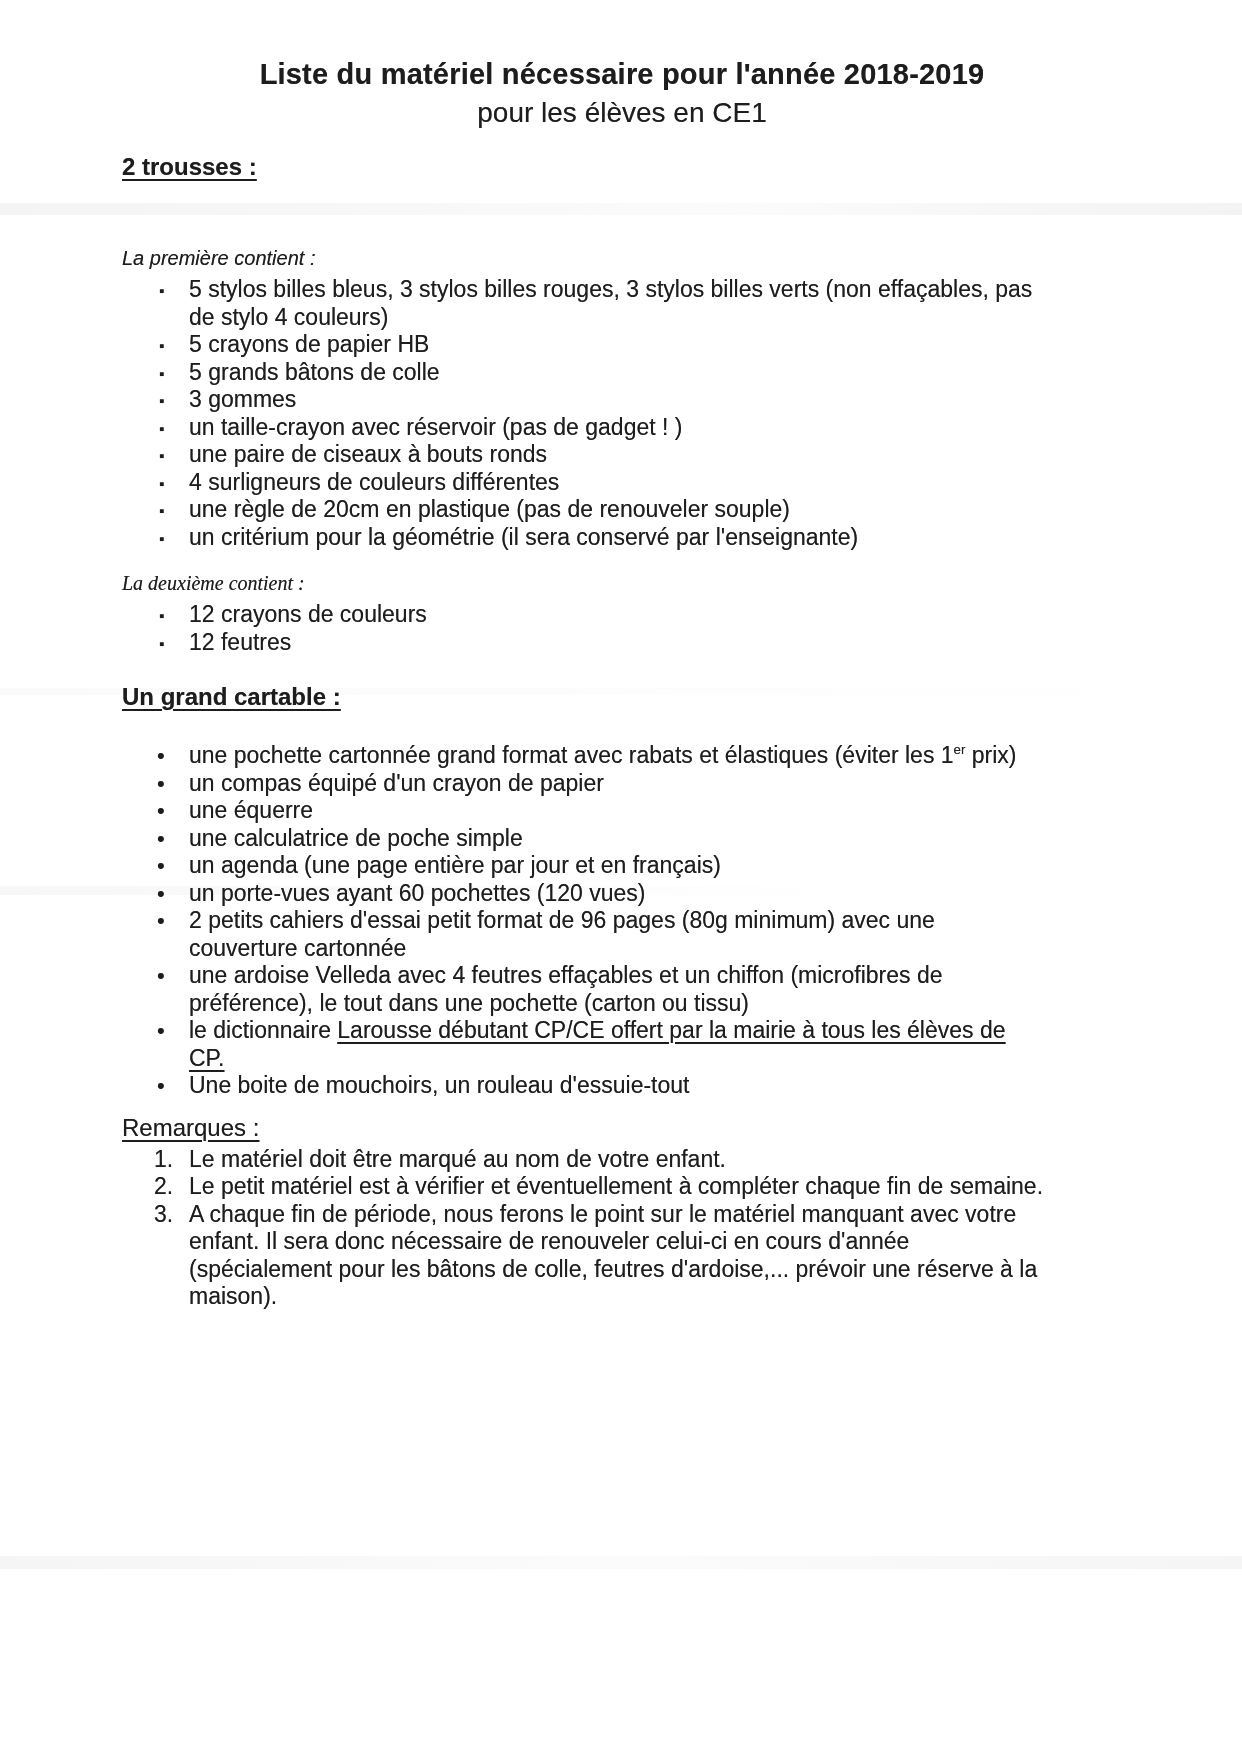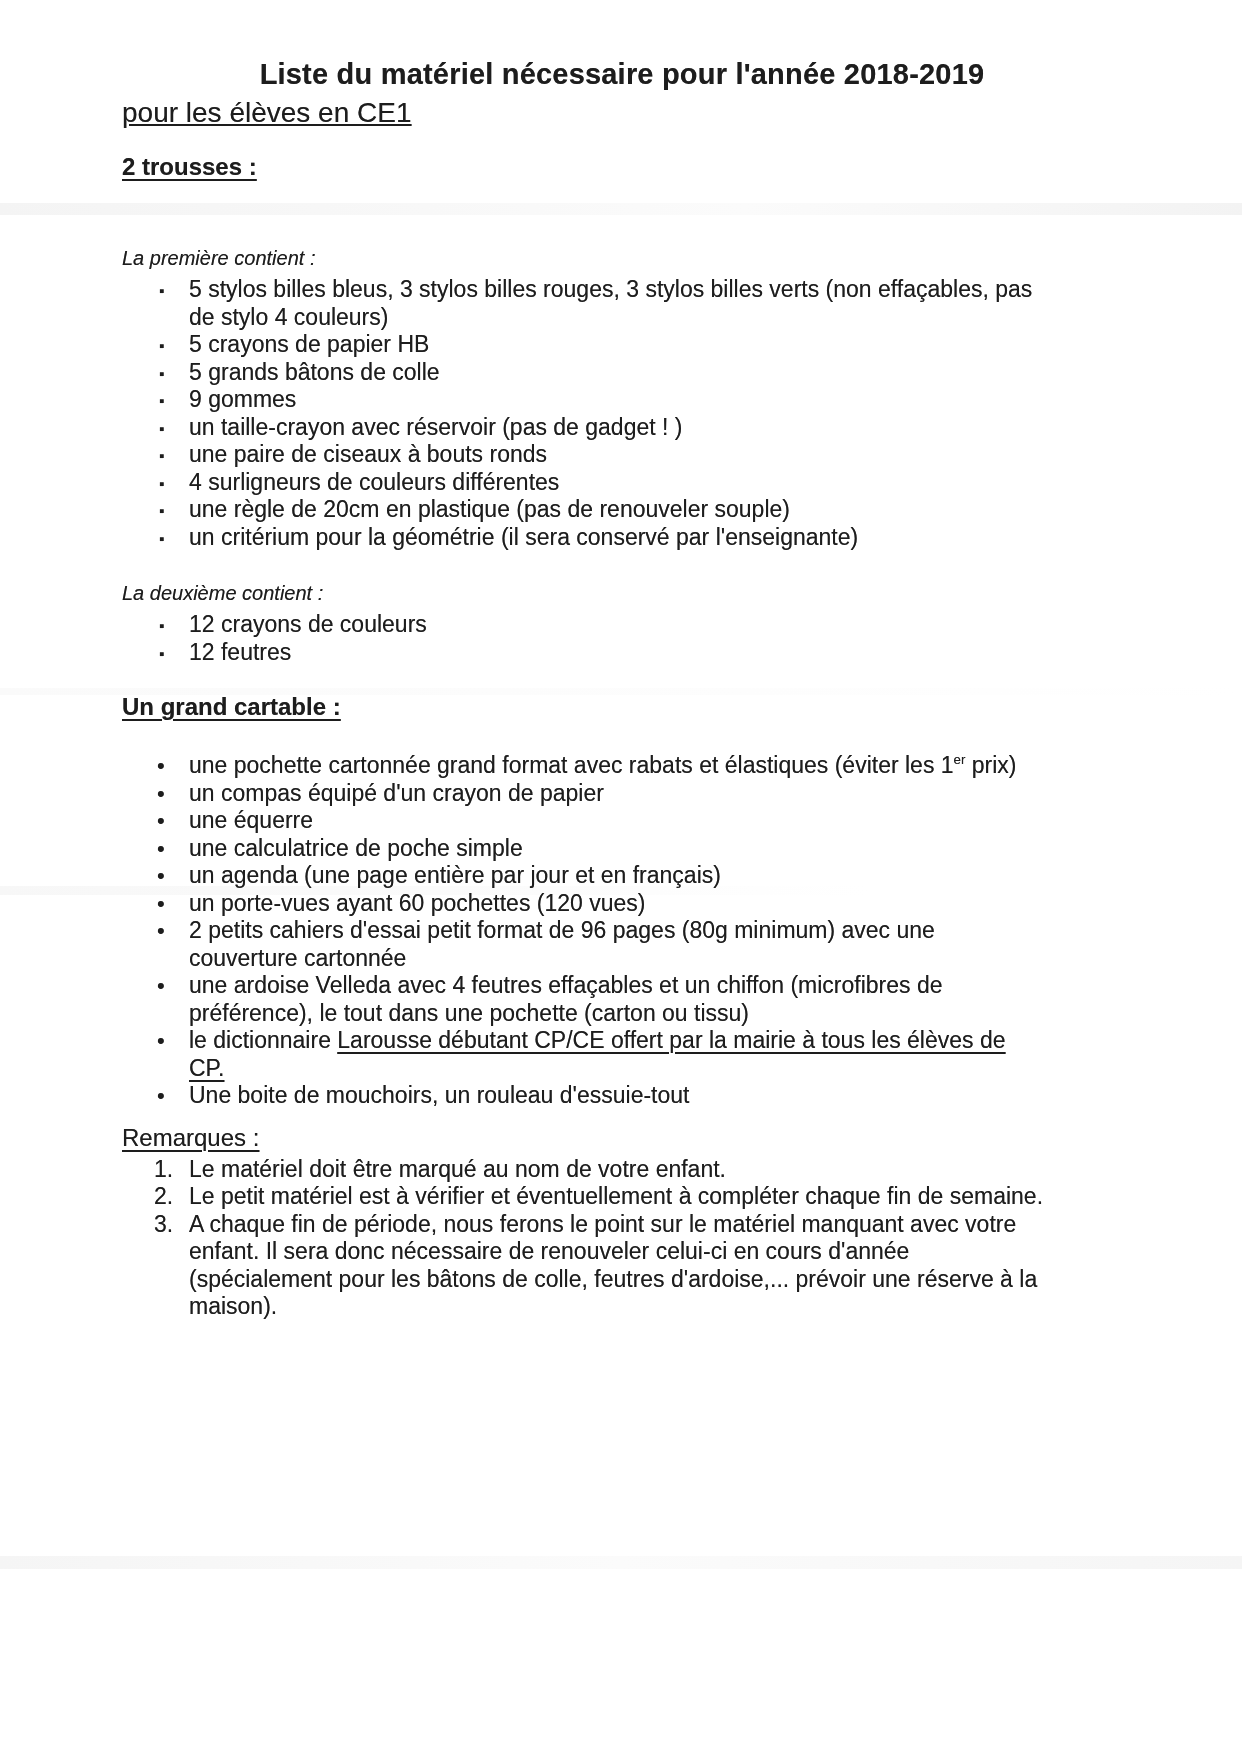--- a/index.html
+++ b/index.html
@@ -15,35 +15,35 @@
   .content{
     position:absolute;left:122px;top:0;width:1000px;
   }
   .title1{
     padding-top:54px;
     text-align:center;
     font-size:29px;font-weight:bold;line-height:40px;
     letter-spacing:.2px;
   }
   .title2{
-    text-align:left;
-    font-size:28px;font-weight:normal;line-height:38px;text-decoration:underline;
+    text-align:center;
+    font-size:28px;font-weight:normal;line-height:38px;
   }
   .h-bold{
     margin-top:20px;
     font-size:24px;font-weight:bold;line-height:30px;
     text-decoration:underline;
     text-decoration-thickness:2px;
     text-underline-offset:4px;
   }
   .h-italic{
     margin-top:62px;
     font-size:20px;font-style:italic;line-height:28px;
   }
-  .h-italic.second{margin-top:28px;}
+  .h-italic.second{margin-top:18px;font-family:Liberation Serif, serif;}
   .h-cartable{margin-top:26px;}
   .h-remarques{
     margin-top:14px;
     font-size:24px;font-weight:normal;line-height:28px;
     text-decoration:underline;
     text-decoration-thickness:1.5px;
     text-underline-offset:4px;
   }
   ul,ol{margin:4px;padding:0;list-style:none;font-size:23px;}
   ul li,ol li{
@@ -102,21 +102,21 @@
     <div class="title2">pour les élèves en CE1</div>
 
     <div class="h-bold">2 trousses :</div>
 
     <div class="h-italic">La première contient :</div>
     <ul class="sq">
         <li>5 stylos billes bleus, 3 stylos billes rouges, 3 stylos billes verts (non effaçables, pas
 de stylo 4 couleurs)</li>
         <li>5 crayons de papier HB</li>
         <li>5 grands bâtons de colle</li>
-        <li>9 gommes</li>
+        <li>3 gommes</li>
         <li>un taille-crayon avec réservoir (pas de gadget ! )</li>
         <li>une paire de ciseaux à bouts ronds</li>
         <li>4 surligneurs de couleurs différentes</li>
         <li>une règle de 20cm en plastique (pas de renouveler souple)</li>
         <li>un critérium pour la géométrie (il sera conservé par l'enseignante)</li>
       </ul>
 
     <div class="h-italic second">La deuxième contient :</div>
     <ul class="sq">
         <li>12 crayons de couleurs</li>

